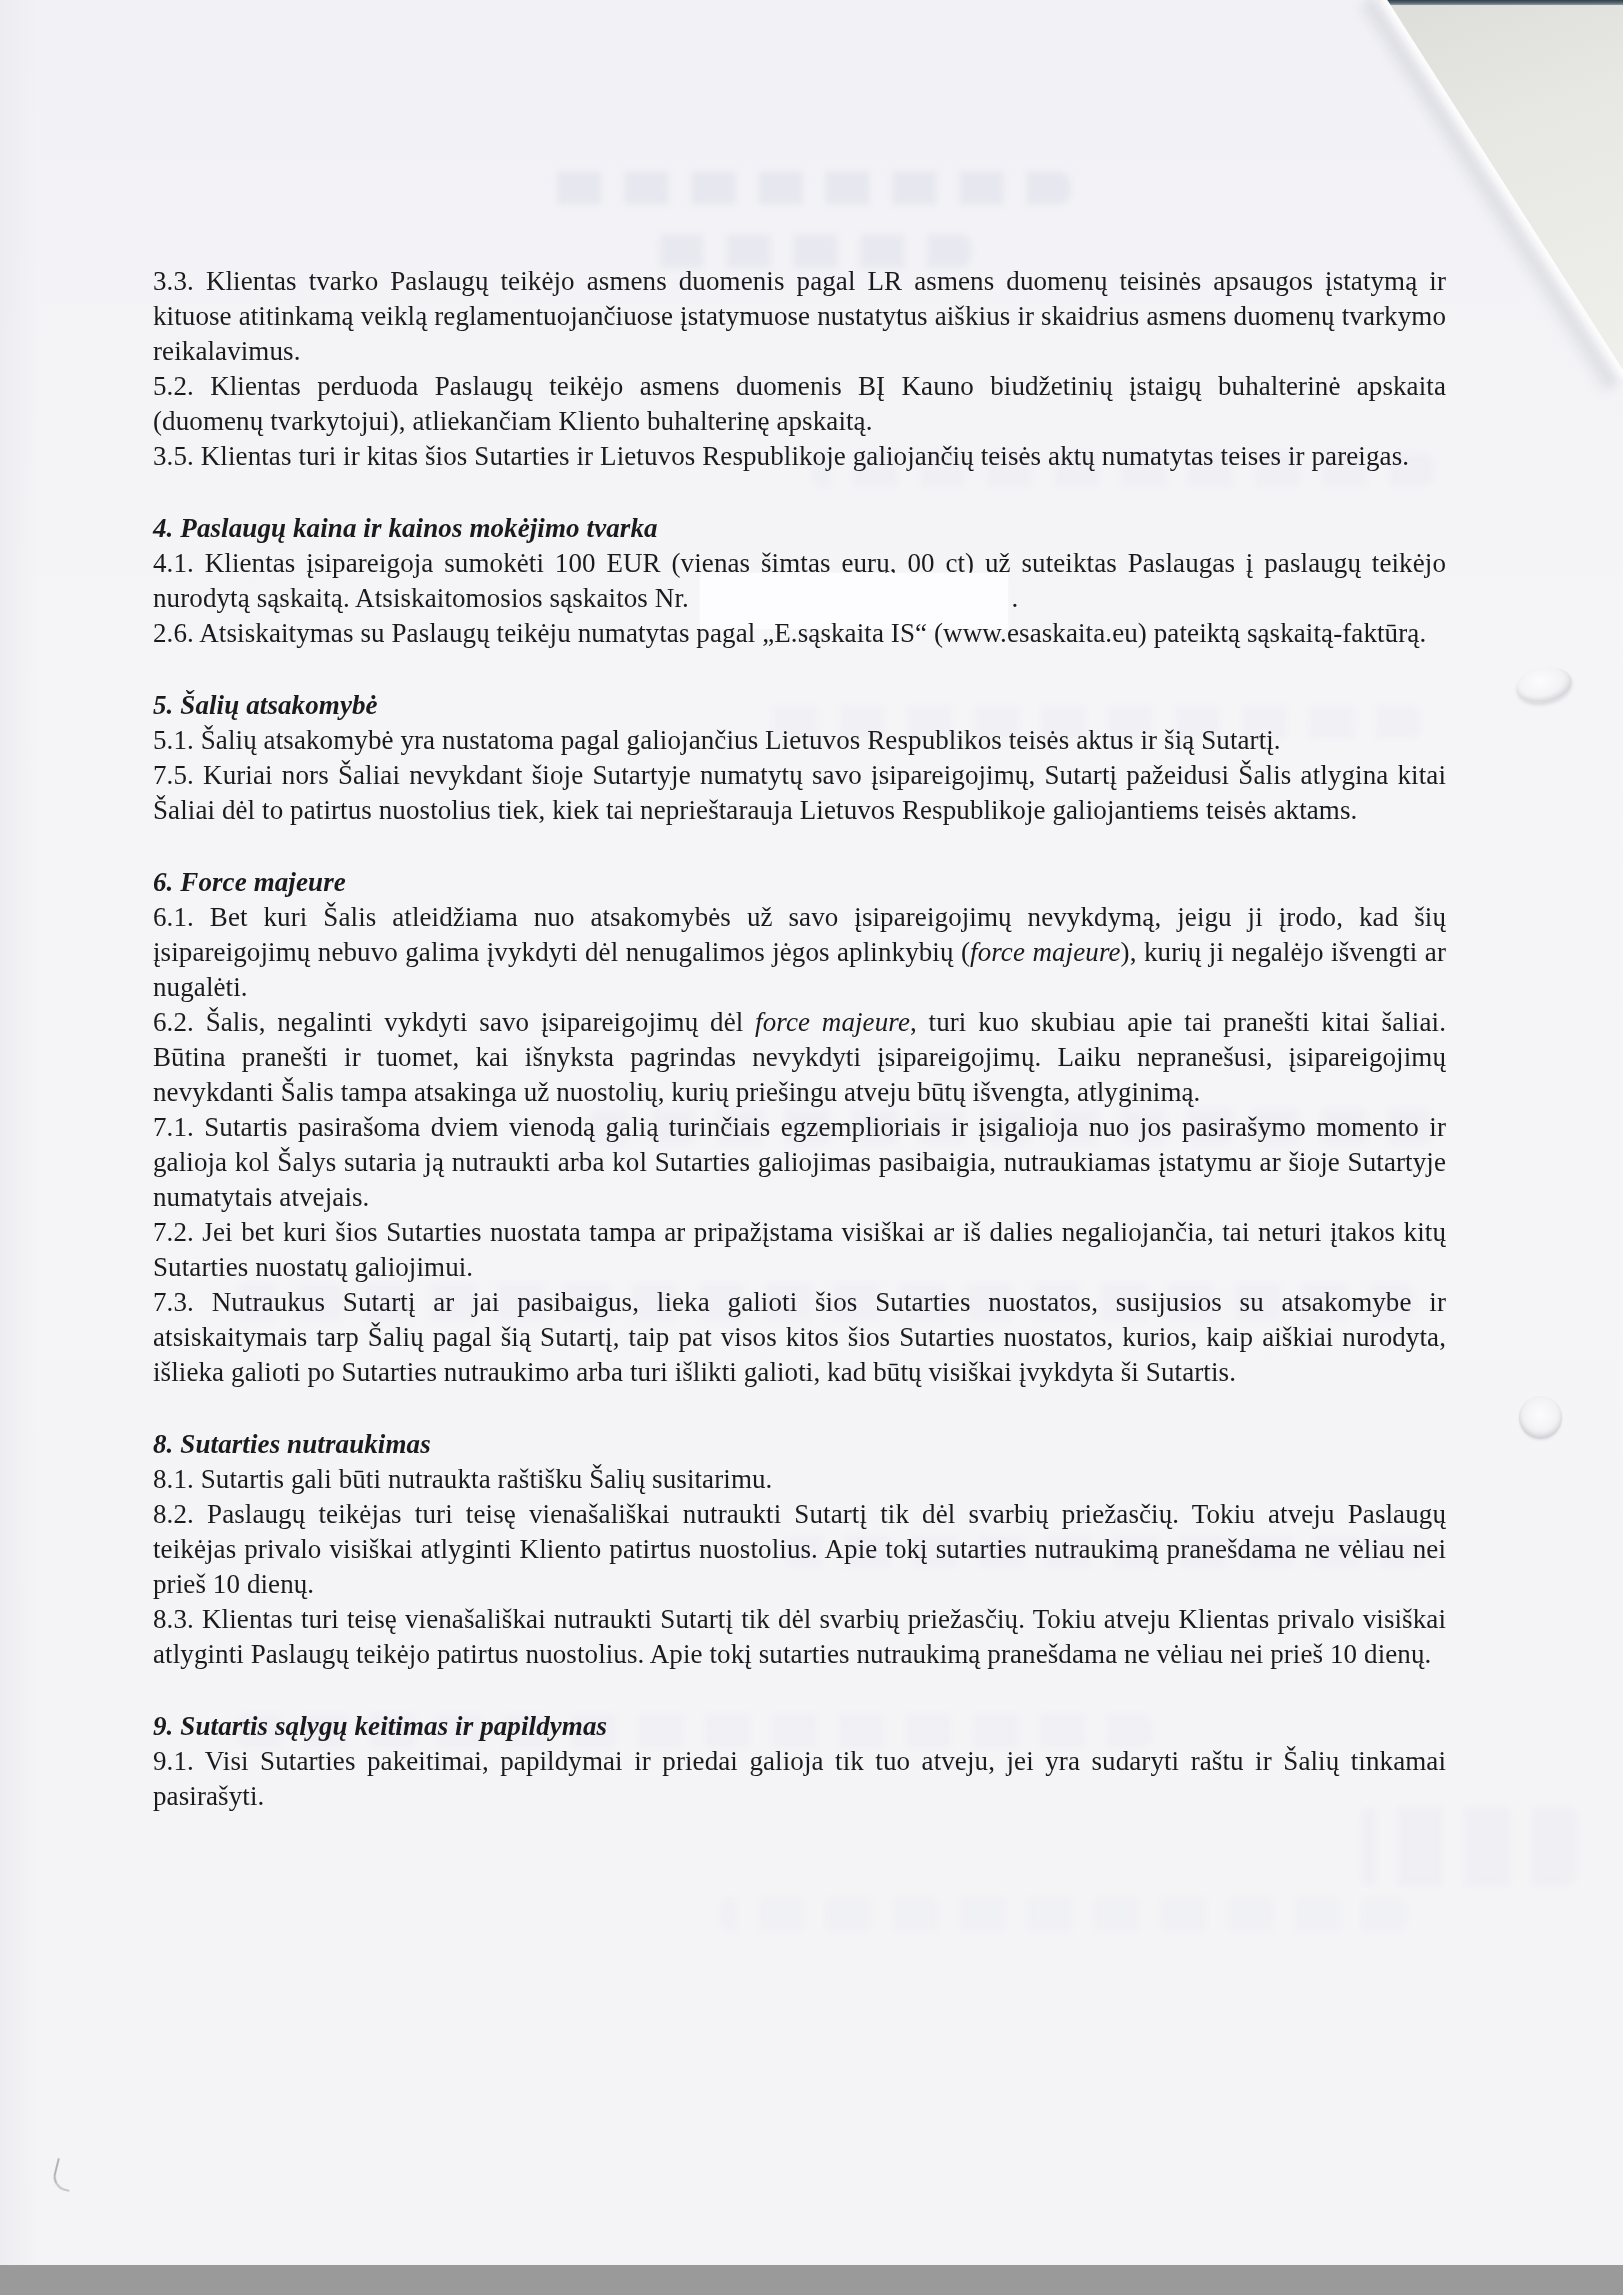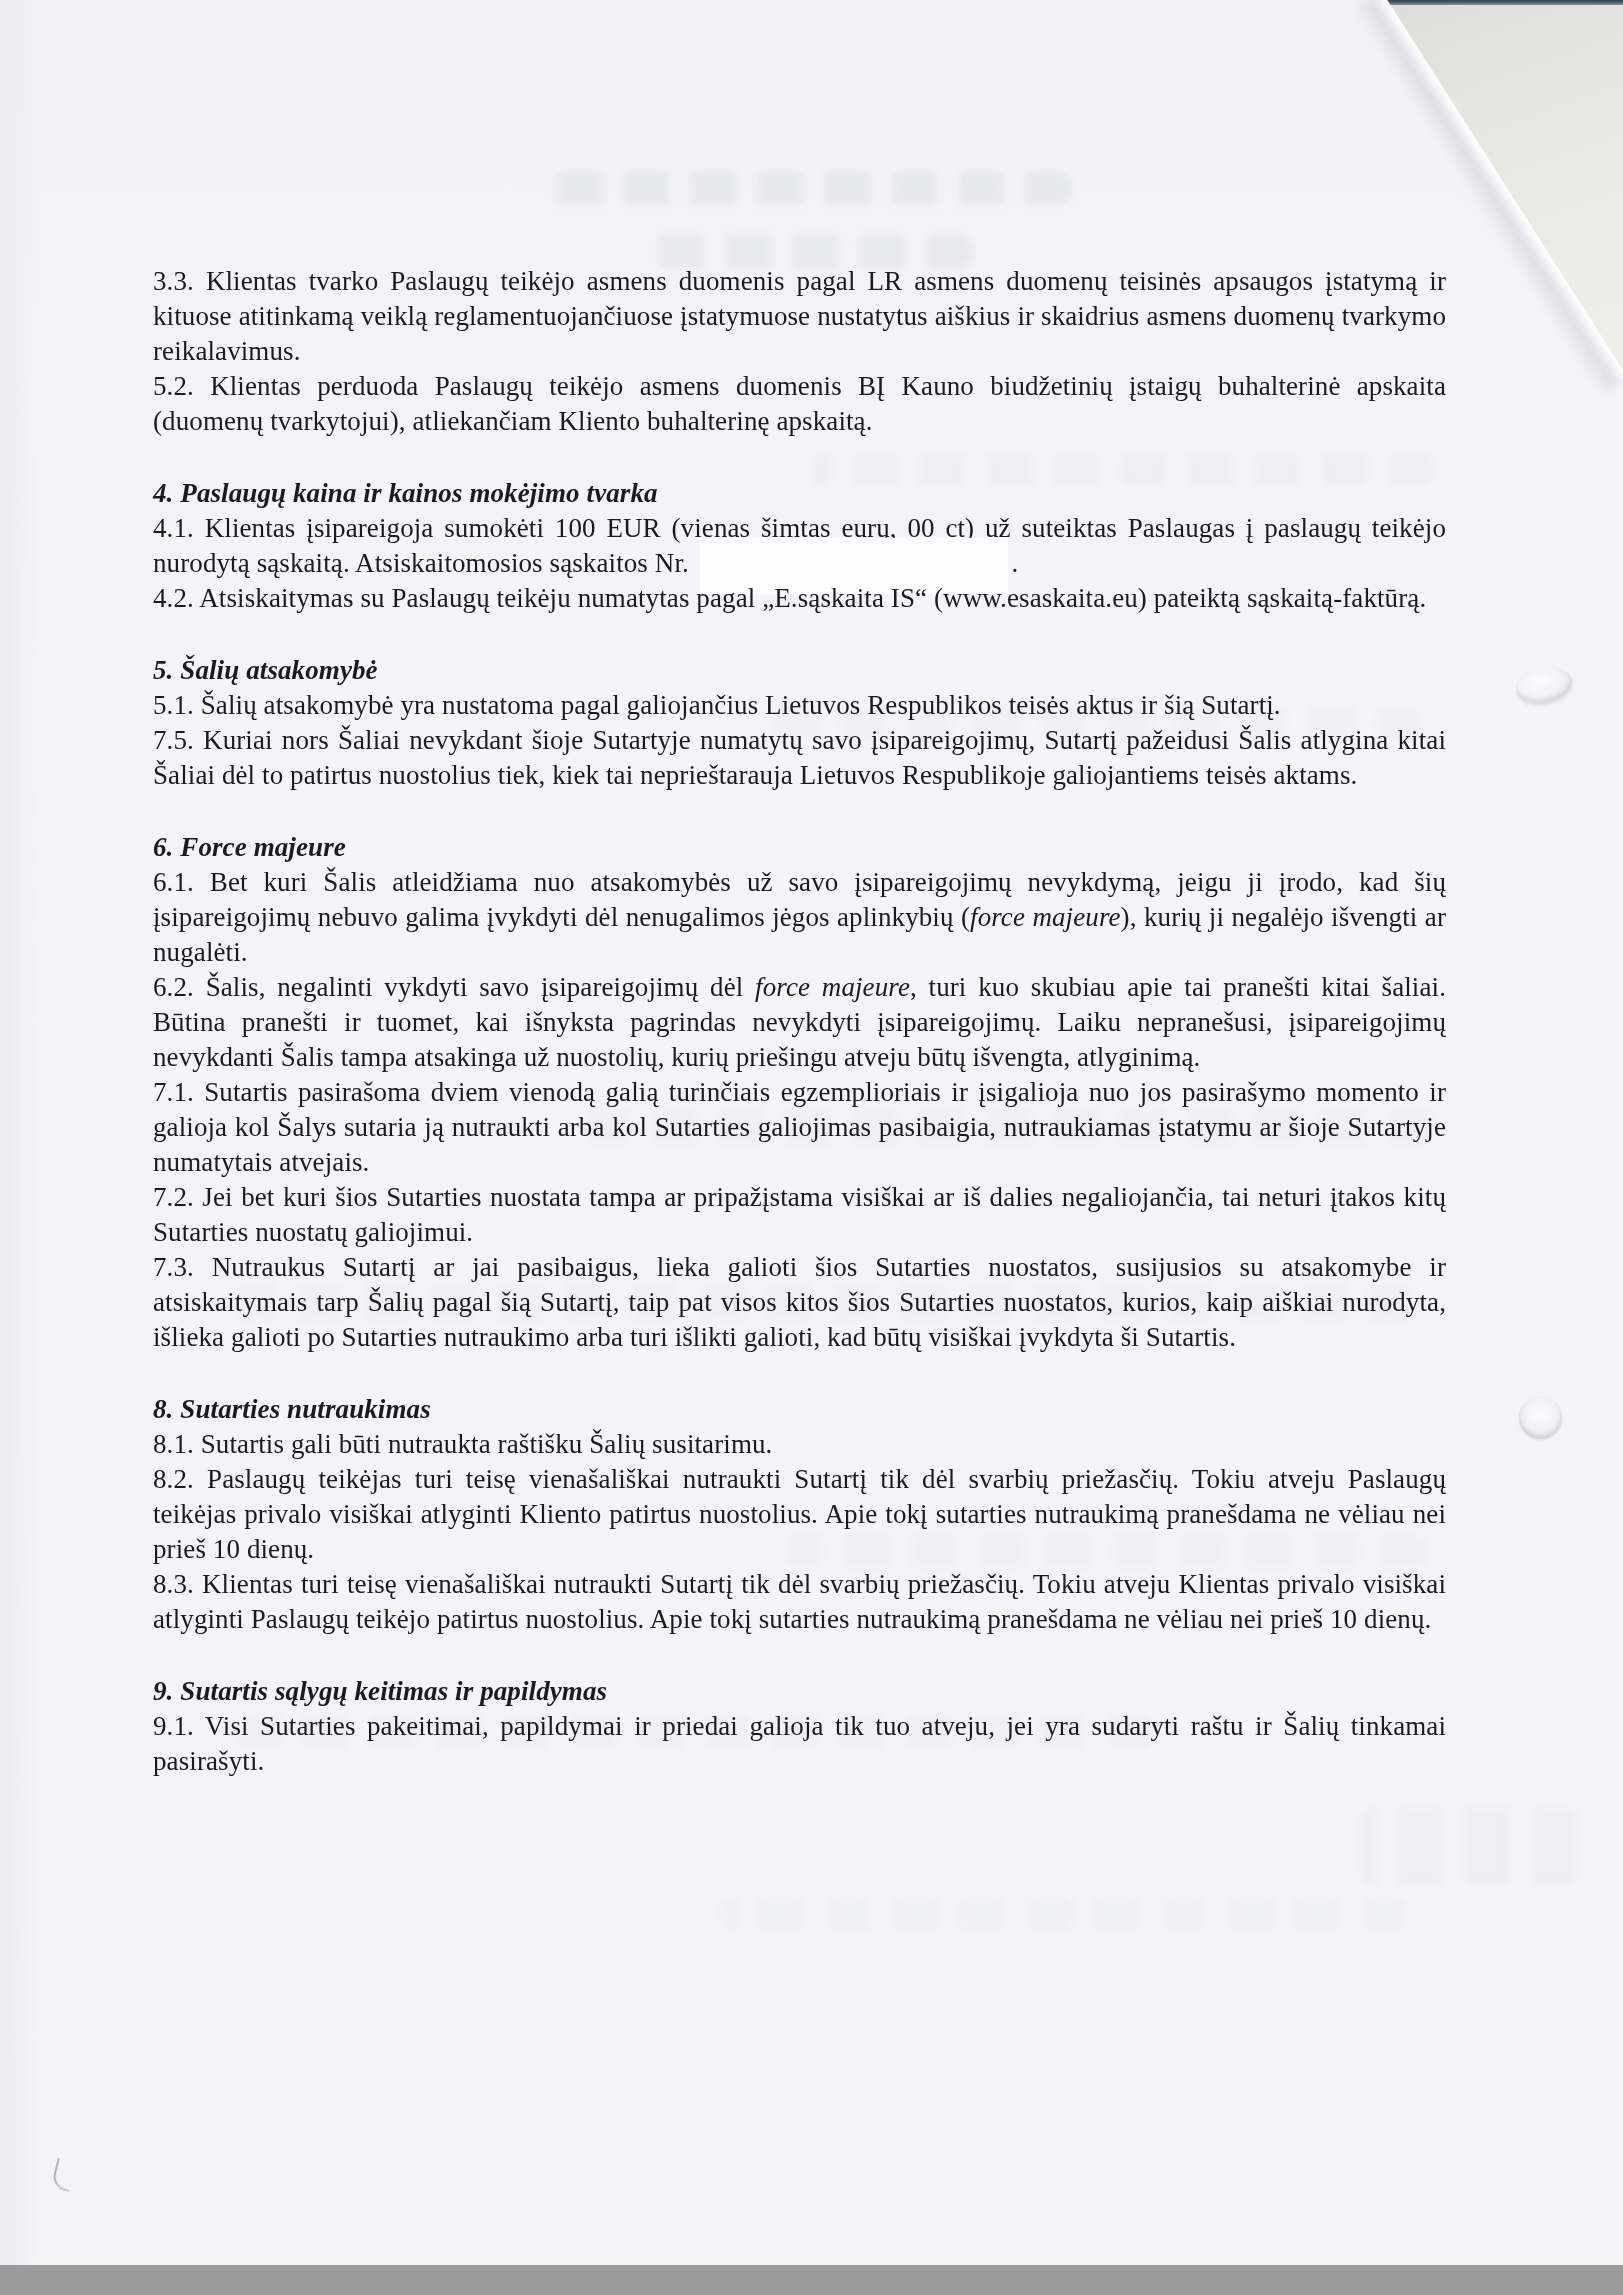--- a/index.html
+++ b/index.html
@@ -156,25 +156,26 @@
   <div class="ghost g-d"></div>
   <div class="ghost g-e"></div>
   <div class="ghost g-f"></div>
   <div class="ghost g-g"></div>
   <div class="ghost g-h"></div>
 
   <div class="content">
       <section class="sec">
         <p class="clause"><span>3.3. Klientas tvarko Paslaugų teikėjo asmens duomenis pagal LR asmens duomenų teisinės apsaugos įstatymą ir kituose atitinkamą veiklą reglamentuojančiuose įstatymuose nustatytus aiškius ir skaidrius asmens duomenų tvarkymo reikalavimus.</span></p>
         <p class="clause"><span>5.2. Klientas perduoda Paslaugų teikėjo asmens duomenis BĮ Kauno biudžetinių įstaigų buhalterinė apskaita (duomenų tvarkytojui), atliekančiam Kliento buhalterinę apskaitą.</span></p>
+        <p class="clause"><span>3.5. Klientas turi ir kitas šios Sutarties ir Lietuvos Respublikoje galiojančių teisės aktų numatytas teises ir pareigas.</span></p>
       </section>
       <section class="sec">
         <h2 class="heading">4. Paslaugų kaina ir kainos mokėjimo tvarka</h2>
         <p class="clause"><span>4.1. Klientas įsipareigoja sumokėti 100 EUR (vienas šimtas eurų, 00 ct) už suteiktas Paslaugas į paslaugų teikėjo nurodytą sąskaitą. Atsiskaitomosios sąskaitos Nr. </span><span class="redaction"></span><span>.</span></p>
-        <p class="clause"><span>4.2. Atsiskaitymas su Paslaugų teikėju numatytas pagal „E.sąskaita IS“ (www.esaskaita.eu) pateiktą sąskaitą-faktūrą.</span></p>
+        <p class="clause"><span>2.6. Atsiskaitymas su Paslaugų teikėju numatytas pagal „E.sąskaita IS“ (www.esaskaita.eu) pateiktą sąskaitą-faktūrą.</span></p>
       </section>
       <section class="sec">
         <h2 class="heading">5. Šalių atsakomybė</h2>
         <p class="clause"><span>5.1. Šalių atsakomybė yra nustatoma pagal galiojančius Lietuvos Respublikos teisės aktus ir šią Sutartį.</span></p>
         <p class="clause"><span>7.5. Kuriai nors Šaliai nevykdant šioje Sutartyje numatytų savo įsipareigojimų, Sutartį pažeidusi Šalis atlygina kitai Šaliai dėl to patirtus nuostolius tiek, kiek tai neprieštarauja Lietuvos Respublikoje galiojantiems teisės aktams.</span></p>
       </section>
       <section class="sec">
         <h2 class="heading">6. Force majeure</h2>
         <p class="clause"><span>6.1. Bet kuri Šalis atleidžiama nuo atsakomybės už savo įsipareigojimų nevykdymą, jeigu ji įrodo, kad šių įsipareigojimų nebuvo galima įvykdyti dėl nenugalimos jėgos aplinkybių (</span><em>force majeure</em><span>), kurių ji negalėjo išvengti ar nugalėti.</span></p>
         <p class="clause"><span>6.2. Šalis, negalinti vykdyti savo įsipareigojimų dėl </span><em>force majeure</em><span>, turi kuo skubiau apie tai pranešti kitai šaliai. Būtina pranešti ir tuomet, kai išnyksta pagrindas nevykdyti įsipareigojimų. Laiku nepranešusi, įsipareigojimų nevykdanti Šalis tampa atsakinga už nuostolių, kurių priešingu atveju būtų išvengta, atlyginimą.</span></p>

